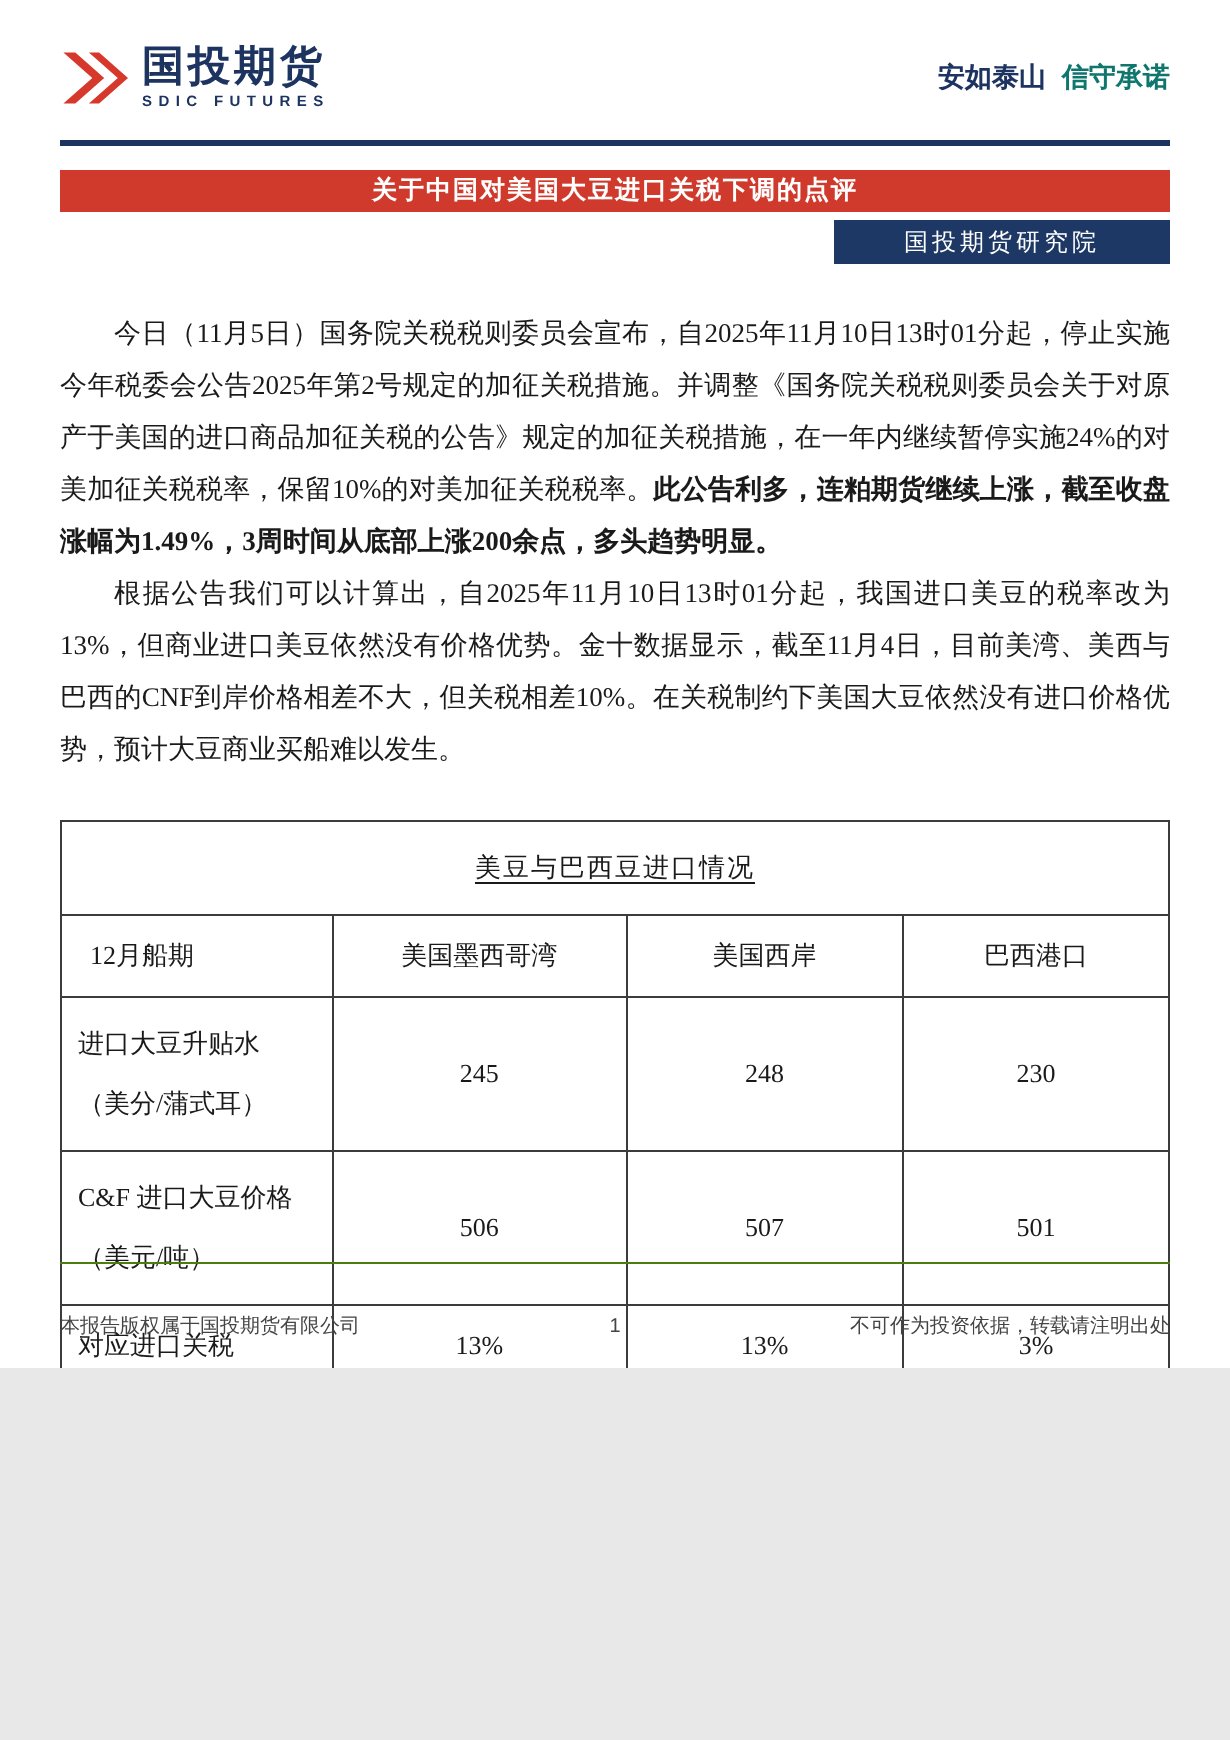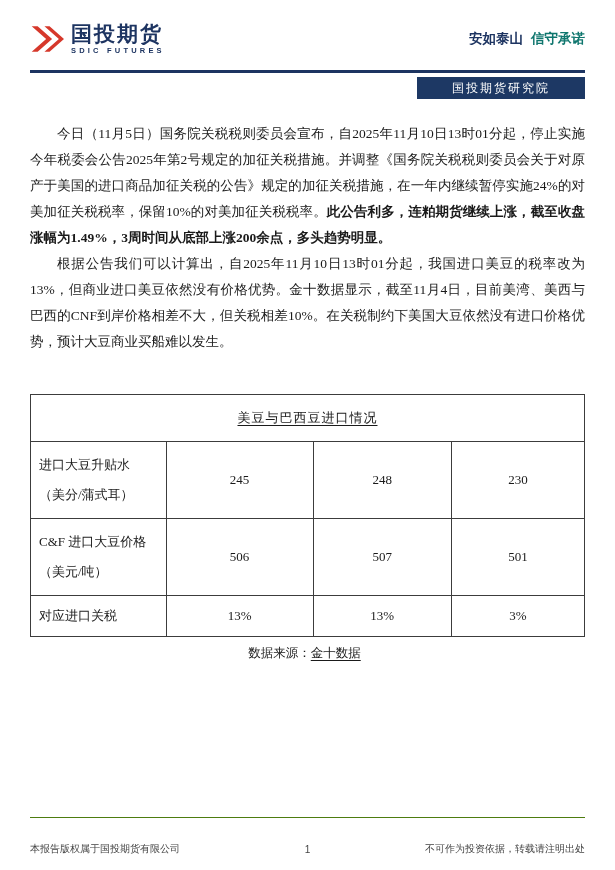--- a/index.html
+++ b/index.html
@@ -1,18 +1,18 @@
 <!DOCTYPE html>
 <html><head>
 <meta charset="utf-8">
 <style>
   html,body{margin:0;padding:0;background:#e8e8e8;}
   .page{
     position:relative;
-    width:615px;height:870px;
+    width:615px;height:684px;
     margin:0 auto;
     background:#ffffff;
     font-family:"Liberation Serif","DejaVu Serif",serif;
     color:#1a1a1a;
     overflow:hidden;
     box-sizing:border-box;
   }
   .content{position:absolute;left:30px;right:30px;top:0;}
 
   
@@ -54,21 +54,21 @@
     letter-spacing:2px;
   }
 
   
   .body-text{margin-top:22px;font-size:13.5px;line-height:26px;text-align:justify;}
   .body-text p{margin:0;text-indent:2em;}
   .body-text strong{font-weight:bold;}
 
   
   .import-table{
-    margin-top:39px;width:100%;
+    margin-top:22px;width:100%;
     border-collapse:collapse;table-layout:fixed;
     font-size:13px;
     padding-left:20px;
   }
   .import-table th,.import-table td{
     border:1px solid #3c3c3c;
     padding:4px 8px;
     vertical-align:middle;
     font-weight:normal;
   }
@@ -118,20 +118,23 @@
           <div class="brand-en">SDIC FUTURES</div>
         </div>
       </div>
       <div class="slogan">
         <span class="slogan-navy">安如泰山</span><span class="slogan-red">信守承诺</span>
       </div>
     </div>
 
     <div class="navy-rule"></div>
 
+    <div class="title-banner">
+      <span>关于中国对美国大豆进口关税下调的点评</span>
+    </div>
     <div class="institute-row">
       <div class="institute-box">国投期货研究院</div>
     </div>
 
     <div class="body-text">
       <p><span>今日（11月5日）国务院关税税则委员会宣布，自2025年11月10日13时01分起，停止实施今年税委会公告2025年第2号规定的加征关税措施。并调整《国务院关税税则委员会关于对原产于美国的进口商品加征关税的公告》规定的加征关税措施，在一年内继续暂停实施24%的对美加征关税税率，保留10%的对美加征关税税率。</span><strong>此公告利多，连粕期货继续上涨，截至收盘涨幅为1.49%，3周时间从底部上涨200余点，多头趋势明显。</strong></p>
       <p>根据公告我们可以计算出，自2025年11月10日13时01分起，我国进口美豆的税率改为13%，但商业进口美豆依然没有价格优势。金十数据显示，截至11月4日，目前美湾、美西与巴西的CNF到岸价格相差不大，但关税相差10%。在关税制约下美国大豆依然没有进口价格优势，预计大豆商业买船难以发生。</p>
     </div>
 
     <table class="import-table">
@@ -140,20 +143,26 @@
           <col class="col2">
           <col class="col3">
           <col class="col4">
       </colgroup>
       <tbody>
         <tr>
           <td class="tbl-title-cell" colspan="4">
             <span>美豆与巴西豆进口情况</span>
           </td>
         </tr>
+        <tr class="tbl-head">
+          <td class="hd-first">12月船期</td>
+          <td class="hd">美国墨西哥湾</td>
+          <td class="hd">美国西岸</td>
+          <td class="hd">巴西港口</td>
+        </tr>
         <tr class="row-tall">
           <td>
             <div class="row-label">进口大豆升贴水</div>
             <div class="row-label">（美分/蒲式耳）</div>
           </td>
           <td class="val">245</td>
           <td class="val">248</td>
           <td class="val">230</td>
         </tr>
         <tr class="row-tall">

